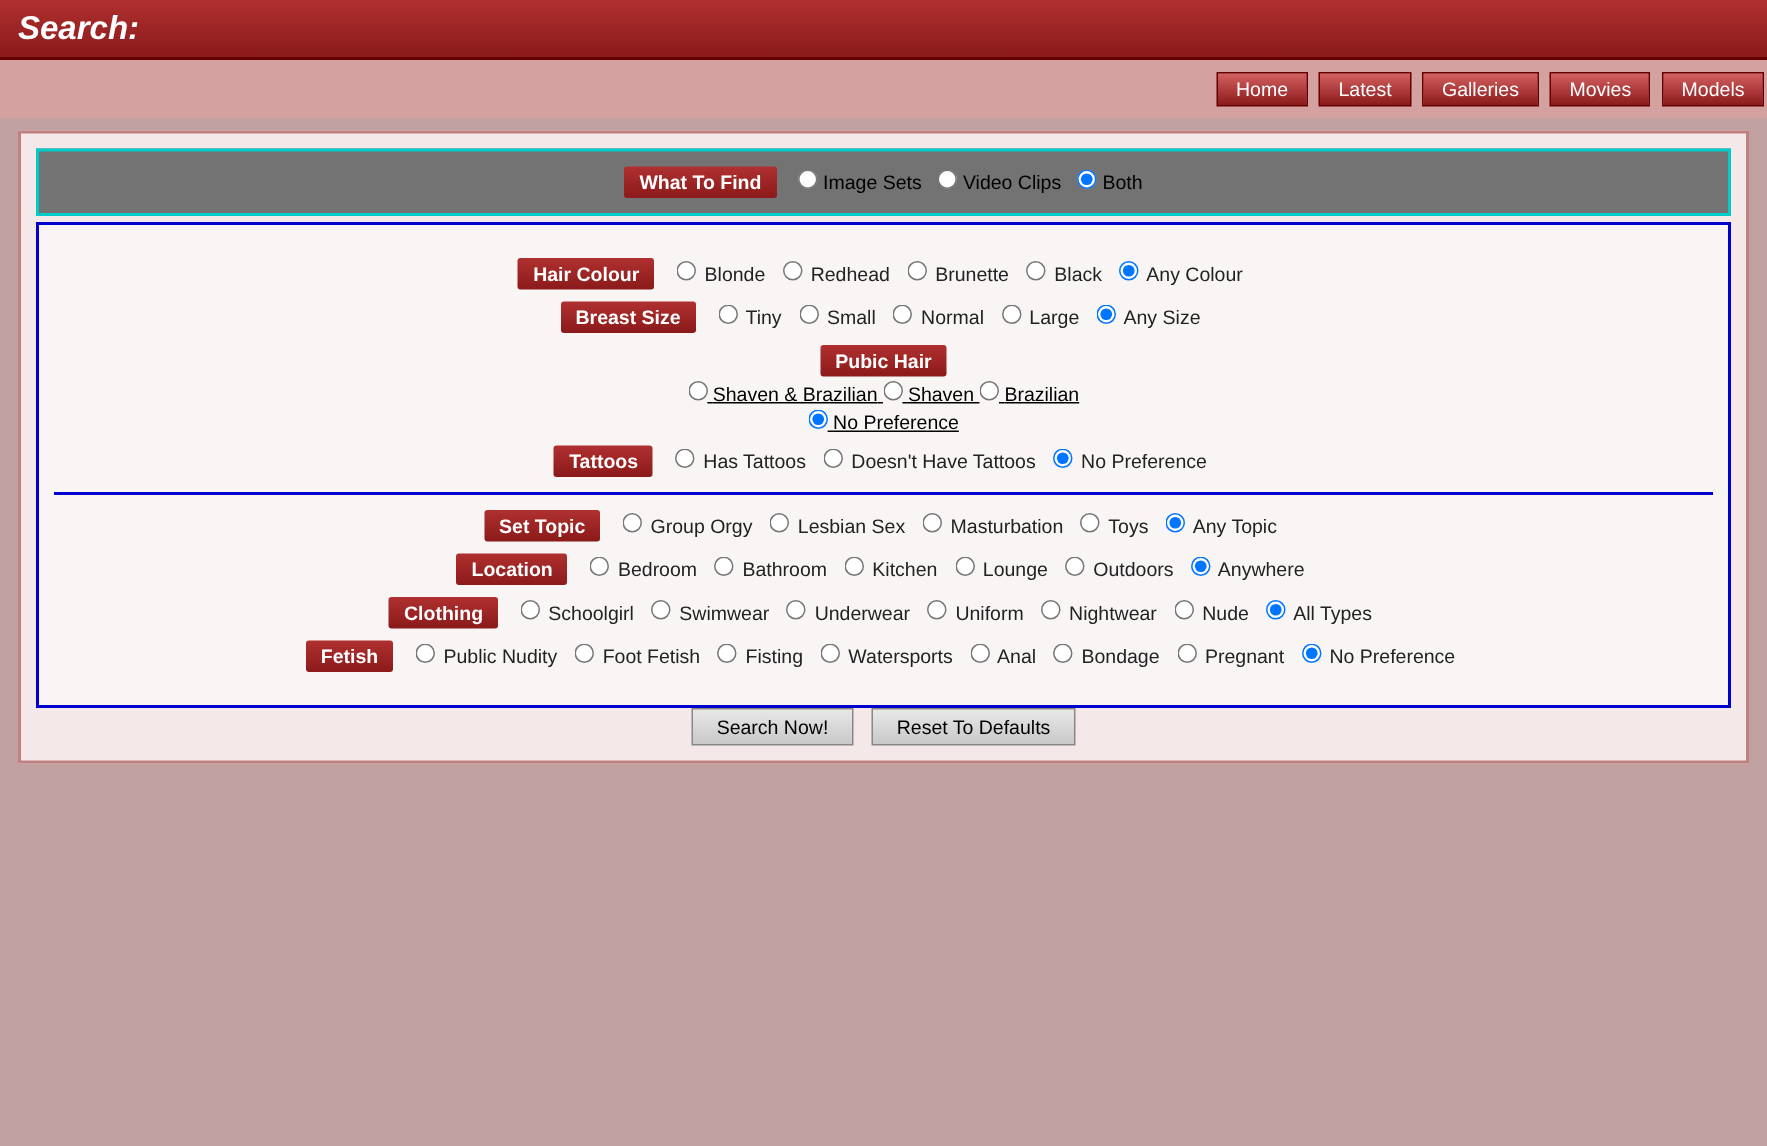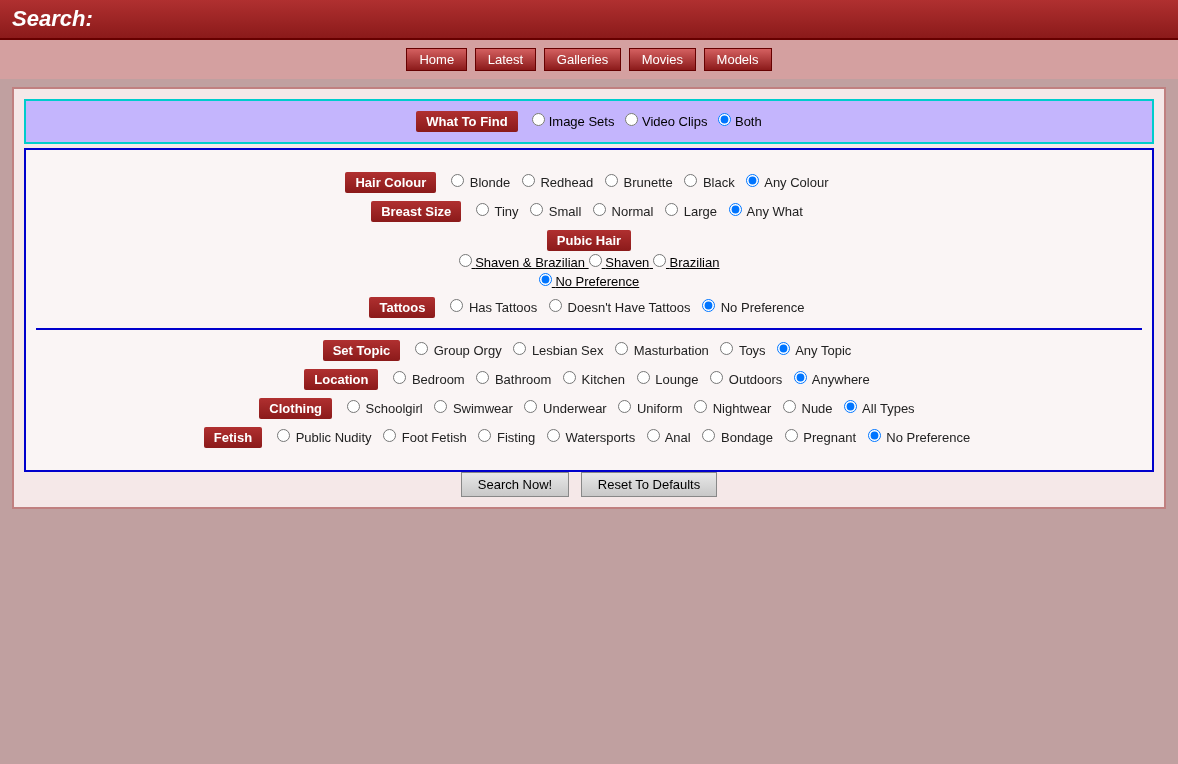--- a/index.html
+++ b/index.html
@@ -13,42 +13,42 @@
       background: linear-gradient(to bottom, #b03030, #8b1a1a);
       color: white;
       font-size: 22px;
       font-weight: bold;
       font-style: italic;
       padding: 6px 12px;
       border-bottom: 2px solid #600;
     }
     .nav-bar {
       background: #d4a0a0;
-      text-align: center;
+      text-align: right;
       padding: 8px 0;
     }
     .nav-bar a {
       display: inline-block;
       background: linear-gradient(to bottom, #d46060, #8b1a1a);
       color: white;
       text-decoration: none;
       padding: 3px 12px;
       margin: 0 2px;
       border: 1px solid #600;
       font-size: 13px;
     }
     .outer-wrapper {
       margin: 8px 12px;
       background: #f5e8e8;
       border: 2px solid #c08080;
       padding: 10px;
     }
     .what-to-find-box {
       border: 2px solid #00cccc;
-      background: #c4b5fd;
+      background: #737373;
       padding: 10px;
       text-align: center;
       margin-bottom: 4px;
     }
     .main-search-box {
       border: 2px solid #0000cc;
       background: #faf5f5;
       padding: 14px 10px;
       text-align: center;
     }
@@ -142,21 +142,21 @@
       <label><input type="radio" name="hair" checked="" style=""> <span>Any Colour</span></label>
     </div>
 
     <div class="row">
       <span class="label-tag">Breast Size</span>
       &nbsp;
       <label><input type="radio" name="breast" style=""> <span>Tiny</span></label>
       <label><input type="radio" name="breast" style=""> <span>Small</span></label>
       <label><input type="radio" name="breast" style=""> <span>Normal</span></label>
       <label><input type="radio" name="breast" style=""> <span>Large</span></label>
-      <label><input type="radio" name="breast" checked="" style=""> <span>Any What</span></label>
+      <label><input type="radio" name="breast" checked="" style=""> <span>Any Size</span></label>
     </div>
 
     <div class="pubic-hair-block">
       <div><span class="label-tag">Pubic Hair</span></div>
       <div class="sub-row">
         <label><input type="radio" name="pubic" style=""> <span>Shaven &amp; Brazilian</span></label>
         <label><input type="radio" name="pubic" style=""> <span>Shaven</span></label>
         <label><input type="radio" name="pubic" style=""> <span>Brazilian</span></label>
       </div>
       <div class="sub-row">

